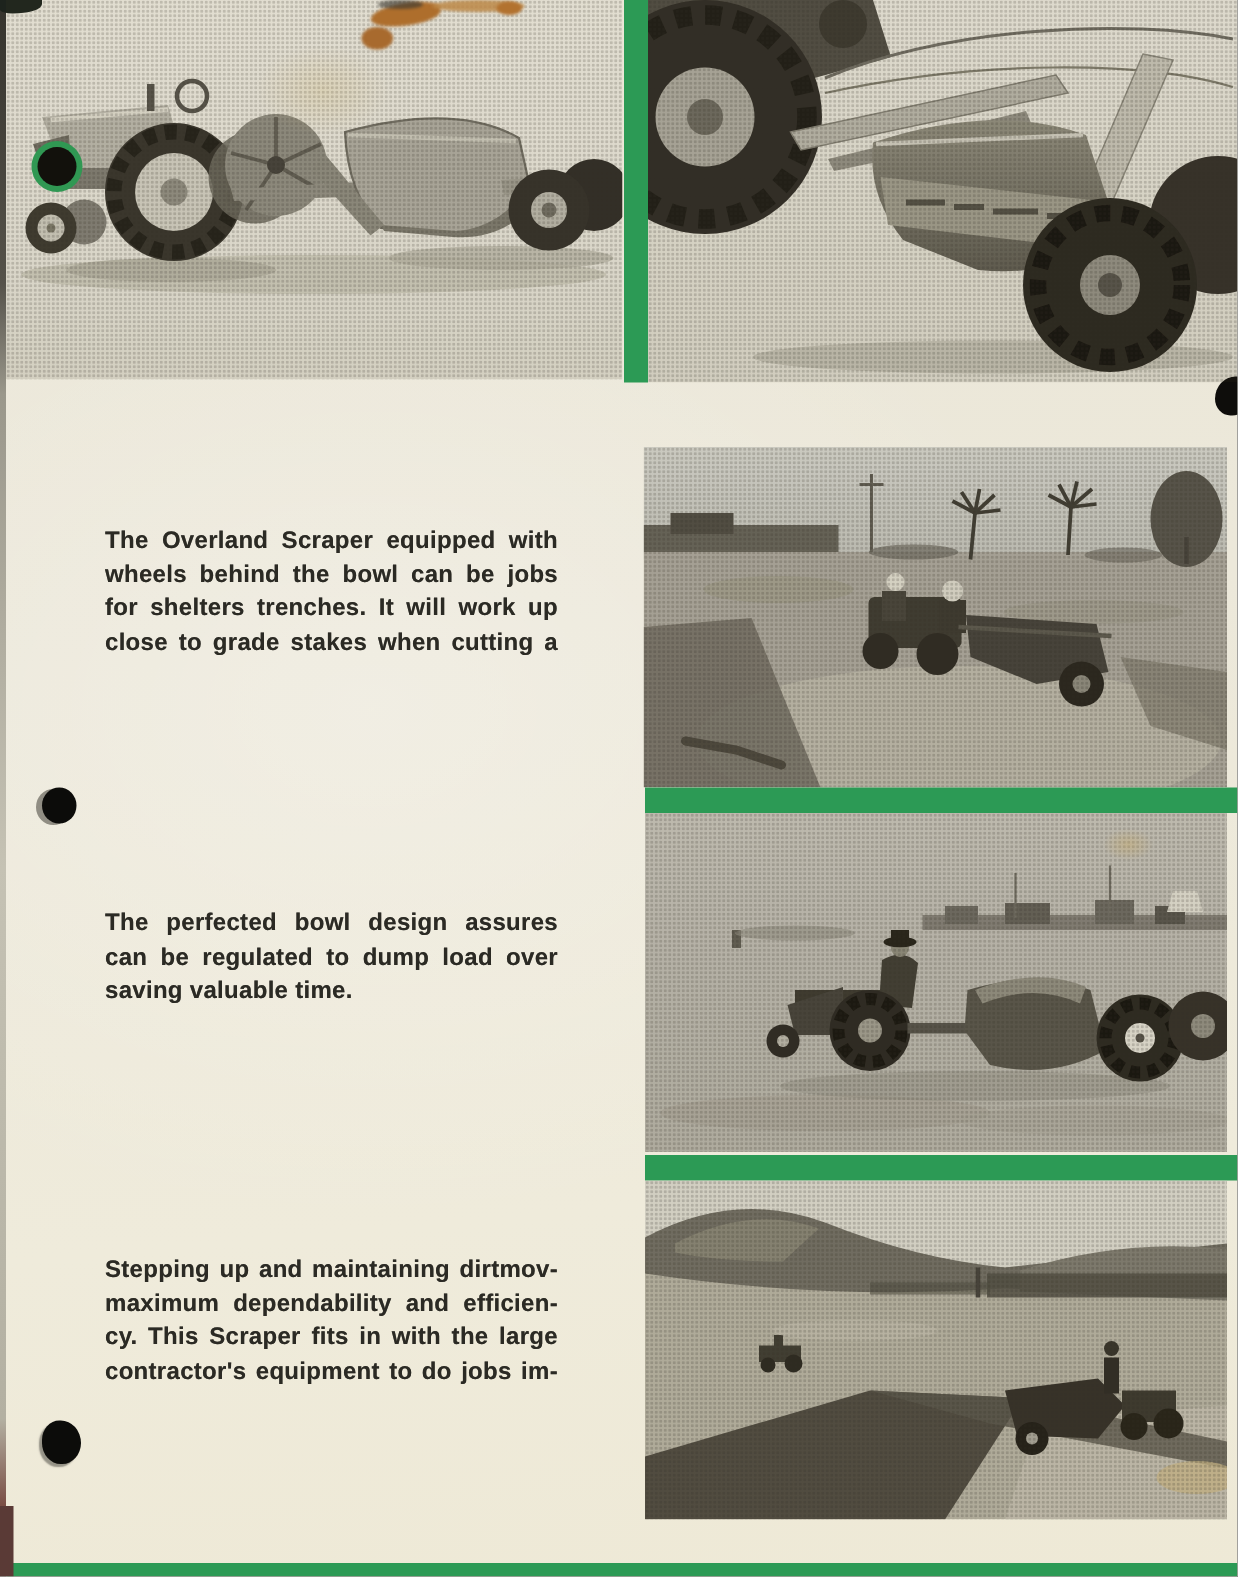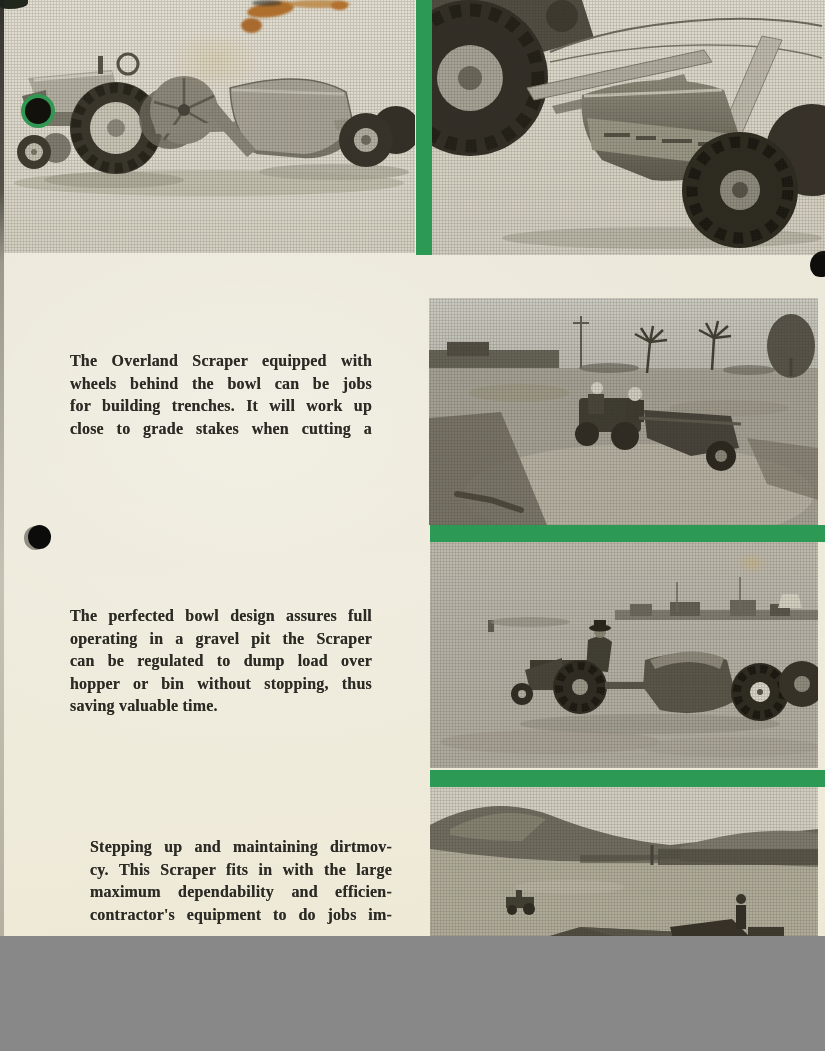--- a/index.html
+++ b/index.html
@@ -1,21 +1,21 @@
 <!DOCTYPE html>
 <html><head>
 <meta charset="utf-8">
 <style>
   html,body{margin:0;padding:0;background:#888;}
   .page{
-    position:relative;width:825px;height:936px;overflow:hidden;
+    position:relative;width:825px;height:1051px;overflow:hidden;
     background:
       radial-gradient(ellipse 700px 500px at 30% 45%, rgba(255,255,255,0.25), rgba(255,255,255,0) 70%),
       linear-gradient(175deg,#ebe7d8 0%, #ece8da 40%, #efebdb 75%, #eee9d6 100%);
-    font-family:Liberation Serif, serif;
+    font-family:Liberation Sans, sans-serif;
   }
   
   .photo{position:absolute;overflow:hidden;}
   .photo svg{display:block;}
   .photo::after{ 
     content:"";position:absolute;inset:0;
     background-image:radial-gradient(rgba(45,42,35,0.20) 0.9px, transparent 1.25px);
     background-size:3px 3px;pointer-events:none;
   }
   .photo::before{content:"";position:absolute;inset:0;background:rgba(140,115,60,0.05);z-index:2;pointer-events:none;}
@@ -31,21 +31,21 @@
   .hbar2{left:430px;top:770px;width:395px;height:17px;}
   .bottombar{left:5px;top:1042px;width:820px;height:9px;position:absolute;background:#2c9a55;}
   
   .para{position:absolute;left:70px;width:302px;color:#2b2a24;font-weight:700;
         font-size:16px;line-height:22.5px;letter-spacing:0.2px;}
   .para .line{text-align:justify;text-align-last:justify;height:22.5px;overflow:hidden;
               text-shadow:0 0 0.4px rgba(43,42,36,0.6);}
   .para .line.last{text-align-last:left;}
   .para1{top:350px;}
   .para2{top:605px;}
-  .para3{top:836px;margin-left:20px;}
+  .para3{top:836px;}
   
   .left-edge{position:absolute;left:0;top:0;width:4px;height:1051px;
     background:linear-gradient(#35332d 0%, #55524a 18%, #9a978b 25%, #c5c2b4 55%, #b3b0a2 90%, #75453c 96%, #5a3a34 100%);}
   .corner-mark{position:absolute;left:0;top:0;width:28px;height:9px;background:#1d231d;border-radius:0 0 70% 30%;}
   .hole{position:absolute;border-radius:50%;background:#0c0c0a;}
   .hole-top{left:25px;top:98px;width:26px;height:26px;box-shadow:0 0 0 4px #2c9a55, -2px 1px 2px rgba(0,0,0,0.3);}
   .hole-mid{left:28px;top:525px;width:23px;height:24px;box-shadow:-4px 1px 0 rgba(120,117,108,0.8);}
   .hole-bot{left:28px;top:947px;width:26px;height:29px;box-shadow:-2px 2px 1px rgba(90,88,80,0.6);border-radius:46% 54% 50% 50%;}
   .edge-blot{position:absolute;left:810px;top:251px;width:24px;height:26px;background:#0e0d0b;border-radius:60% 40% 55% 45%;}
   .stain{position:absolute;filter:blur(1px);}
@@ -333,36 +333,34 @@
         <circle cx="349" cy="162" r="10" fill="#242118"></circle>
       </g>
       <ellipse cx="368" cy="198" rx="27" ry="11" fill="#c3b184" opacity="0.75"></ellipse>
       <ellipse cx="140" cy="100" rx="55" ry="7" fill="#c2beb0" opacity="0.5"></ellipse>
     </svg>
   </div>
 
   <div class="para para1">
     <div class="line">The Overland Scraper equipped with</div>
     <div class="line">wheels behind the bowl can be jobs</div>
-    <div class="line">for building trenches.  It will work up</div>
+    <div class="line">for shelters trenches.  It will work up</div>
     <div class="line">close to grade stakes when cutting a</div>
   </div>
 
   <div class="para para2">
     <div class="line">The perfected bowl design assures full</div>
-    <div class="line">operating in a gravel pit the Scraper</div>
     <div class="line">can be regulated to dump load over</div>
-    <div class="line">hopper or bin without stopping, thus</div>
     <div class="line last">saving valuable time.</div>
   </div>
 
   <div class="para para3">
     <div class="line">Stepping up and maintaining dirtmov-</div>
+    <div class="line">maximum dependability and efficien-</div>
     <div class="line">cy.  This Scraper fits in with the large</div>
-    <div class="line">maximum dependability and efficien-</div>
     <div class="line">contractor's equipment to do jobs im-</div>
   </div>
 
   <div class="bottombar"></div>
   <div class="left-edge"></div>
   <div class="corner-mark"></div>
   <div class="corner-br"></div>
 
   <div class="hole hole-top"></div>
   <div class="hole hole-mid"></div>

